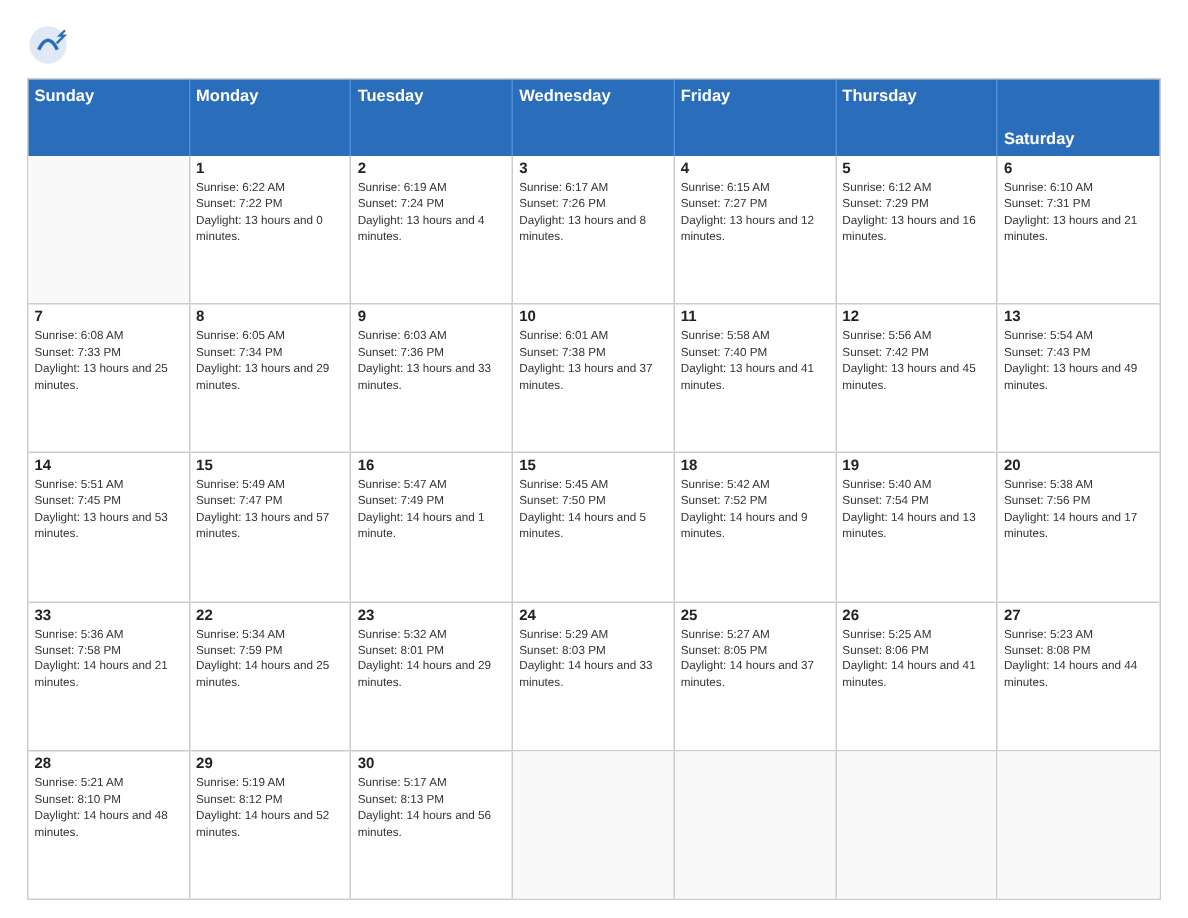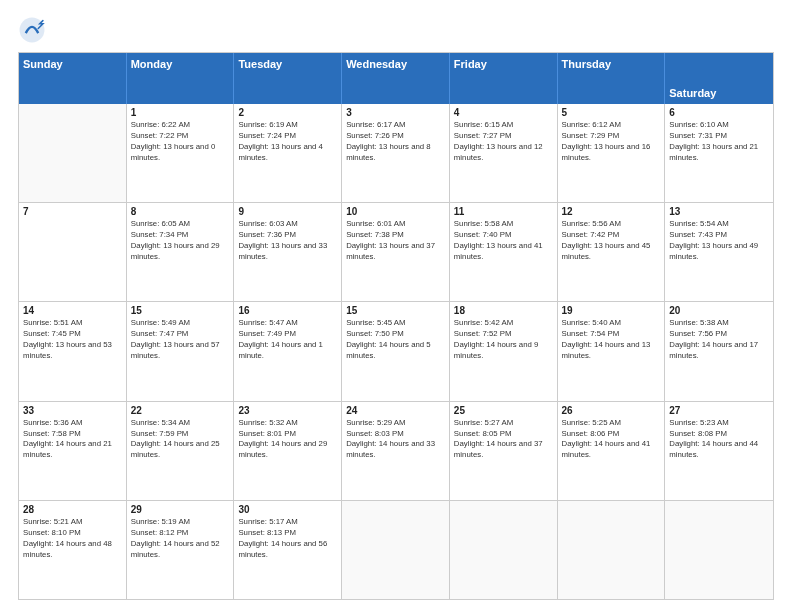--- a/index.html
+++ b/index.html
@@ -164,20 +164,21 @@
             <div class="day-info">Sunrise: 6:12 AM<br>Sunset: 7:29 PM<br>Daylight: 13 hours and 16 minutes.</div>
           </div>
           <div class="cal-cell">
             <div class="day-num">6</div>
             <div class="day-info">Sunrise: 6:10 AM<br>Sunset: 7:31 PM<br>Daylight: 13 hours and 21 minutes.</div>
           </div>
         </div>
         <div class="cal-row">
           <div class="cal-cell">
             <div class="day-num">7</div>
+            <div class="day-info">Sunrise: 6:08 AM<br>Sunset: 7:33 PM<br>Daylight: 13 hours and 25 minutes.</div>
           </div>
           <div class="cal-cell">
             <div class="day-num">8</div>
             <div class="day-info">Sunrise: 6:05 AM<br>Sunset: 7:34 PM<br>Daylight: 13 hours and 29 minutes.</div>
           </div>
           <div class="cal-cell">
             <div class="day-num">9</div>
             <div class="day-info">Sunrise: 6:03 AM<br>Sunset: 7:36 PM<br>Daylight: 13 hours and 33 minutes.</div>
           </div>
           <div class="cal-cell">

